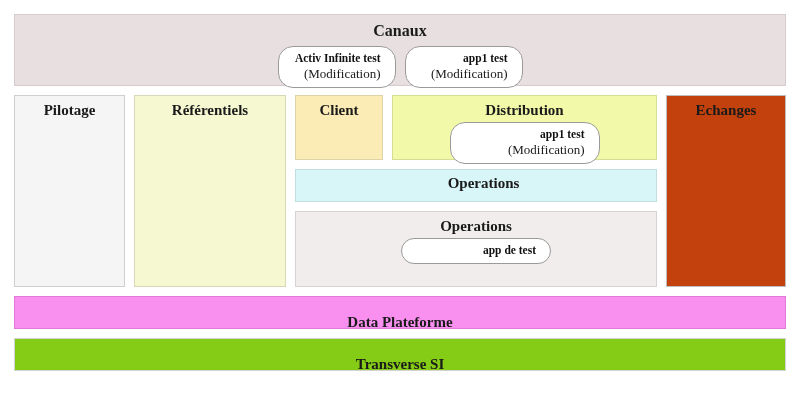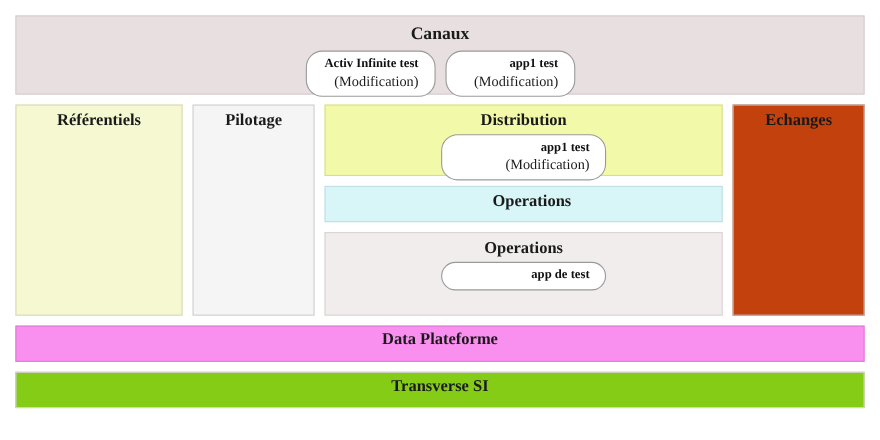--- a/index.html
+++ b/index.html
@@ -152,21 +152,21 @@
     margin-top: 9px;
   }
   .band-data {
     background: #f98fee;
     border-color: #e07ad6;
   }
   .band-transverse {
     background: #84cc16;
     border-color: #d2d2d2;
   }
-  .band-bottom .block-title { padding-top: 4px; font-size: 15px; }
+  .band-bottom .block-title { padding-top: 17px; font-size: 15px; }
 </style>
 </head>
 <body>
 
 <div id="map">
 
   <div class="block band-canaux">
     <span class="block-title">Canaux</span>
     <div class="card-row">
       <div class="app-card">
@@ -175,31 +175,34 @@
       </div>
       <div class="app-card">
         <span class="app-name">app1 test</span>
         <span class="app-state">(Modification)</span>
       </div>
     </div>
   </div>
 
   <div class="mid">
 
+    <div class="block col-pilotage">
+      <span class="block-title">Pilotage</span>
+    </div>
+
     <div class="block col-referentiels">
       <span class="block-title">Référentiels</span>
     </div>
 
-    <div class="block col-pilotage">
-      <span class="block-title">Pilotage</span>
-    </div>
-
     <div class="col-core">
 
       <div class="core-top">
+        <div class="block blk-client">
+          <span class="block-title">Client</span>
+        </div>
 
         <div class="block blk-distribution">
           <span class="block-title">Distribution</span>
           <div class="card-row">
             <div class="app-card">
               <span class="app-name">app1 test</span>
               <span class="app-state">(Modification)</span>
             </div>
           </div>
         </div>

